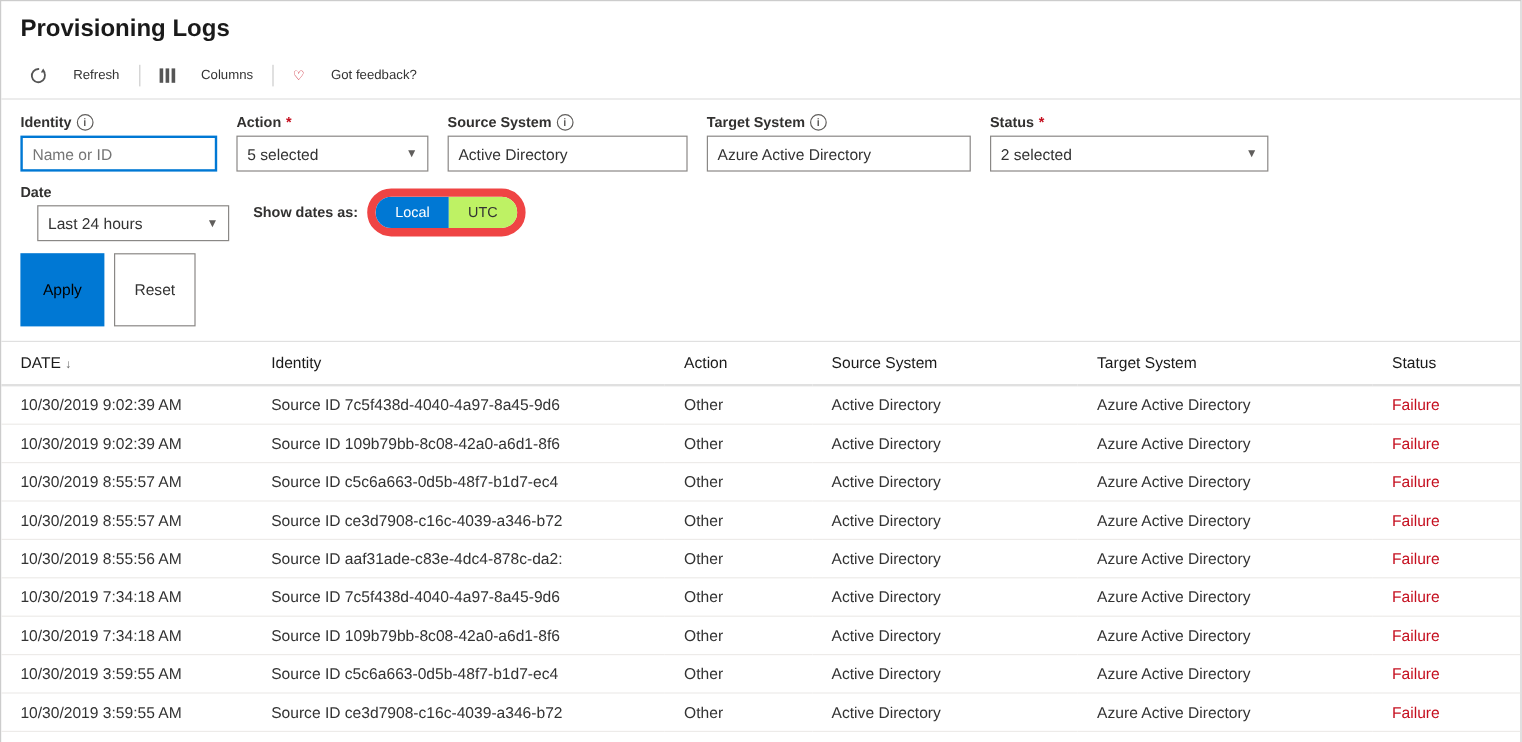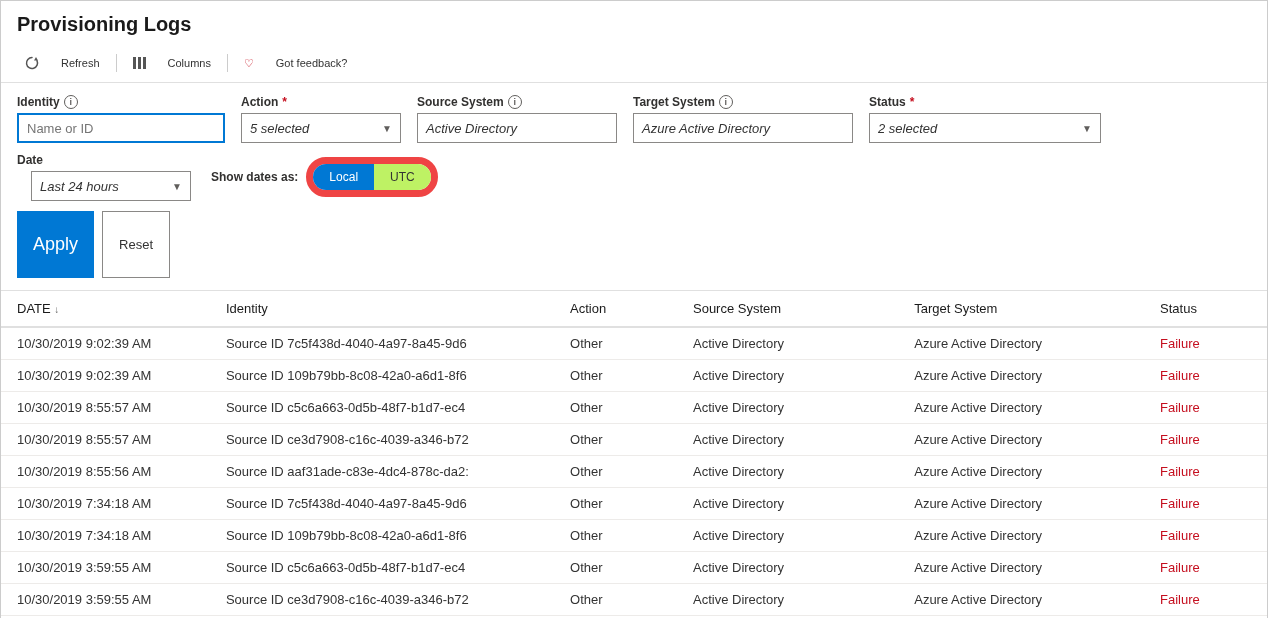--- a/index.html
+++ b/index.html
@@ -98,37 +98,36 @@
     .filter-input {
       height: 30px;
       border: 1px solid #8a8886;
       padding: 0 8px;
       font-size: 13px;
       outline: none;
       background: #fff;
     }
 
     .filter-input.identity-input {
-      width: 208px;
+      width: 164px;
       border-color: #0078d4;
       border-width: 2px;
     }
 
     .filter-select {
       height: 30px;
       border: 1px solid #8a8886;
       padding: 4px 8px;
       font-size: 13px;
       background: #fff;
       display: flex;
       align-items: center;
       justify-content: space-between;
       cursor: pointer;
       min-width: 160px;
-      font-style: italic;
     }
 
     .filter-select.source-system {
       width: 200px;
     }
 
     .filter-select.target-system {
       width: 220px;
     }
 
@@ -180,24 +179,24 @@
     }
 
     .actions-row {
       display: flex;
       gap: 8px;
       margin-top: 4px;
     }
 
     .btn-apply {
       background: #0078d4;
-      color: #ffffff;
+      color: #000000;
       border: none;
       padding: 23px 16px;
-      font-size: 18px;
+      font-size: 13px;
       cursor: pointer;
       min-width: 70px;
     }
 
     .btn-reset {
       background: #fff;
       color: #333;
       border: 1px solid #8a8886;
       padding: 6px 16px;
       font-size: 13px;

